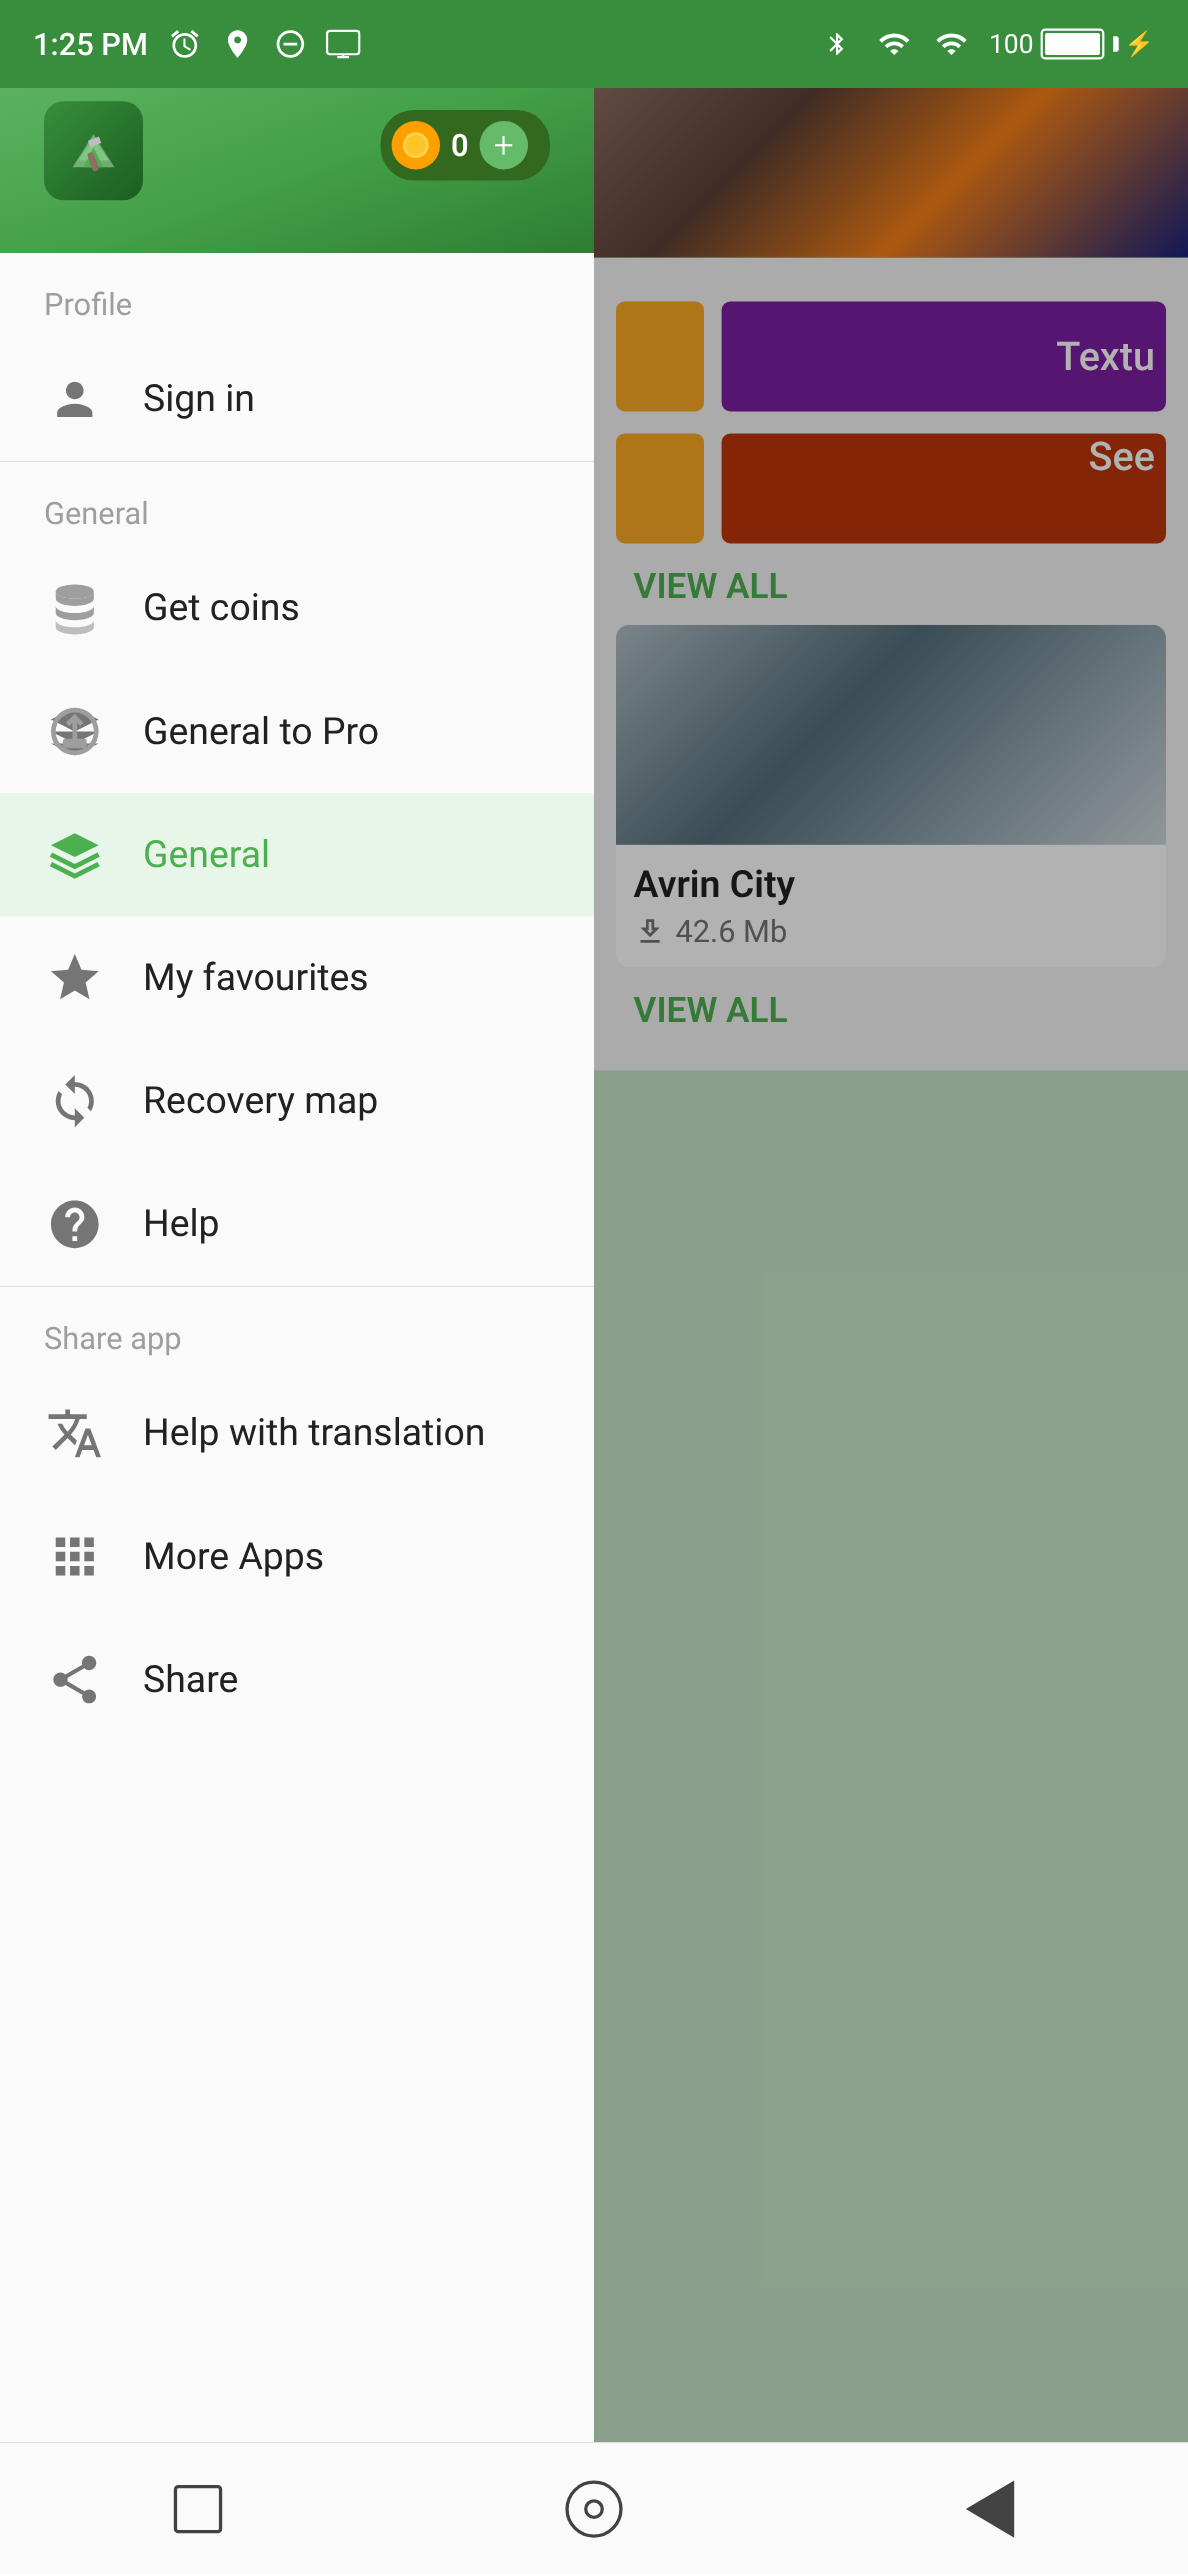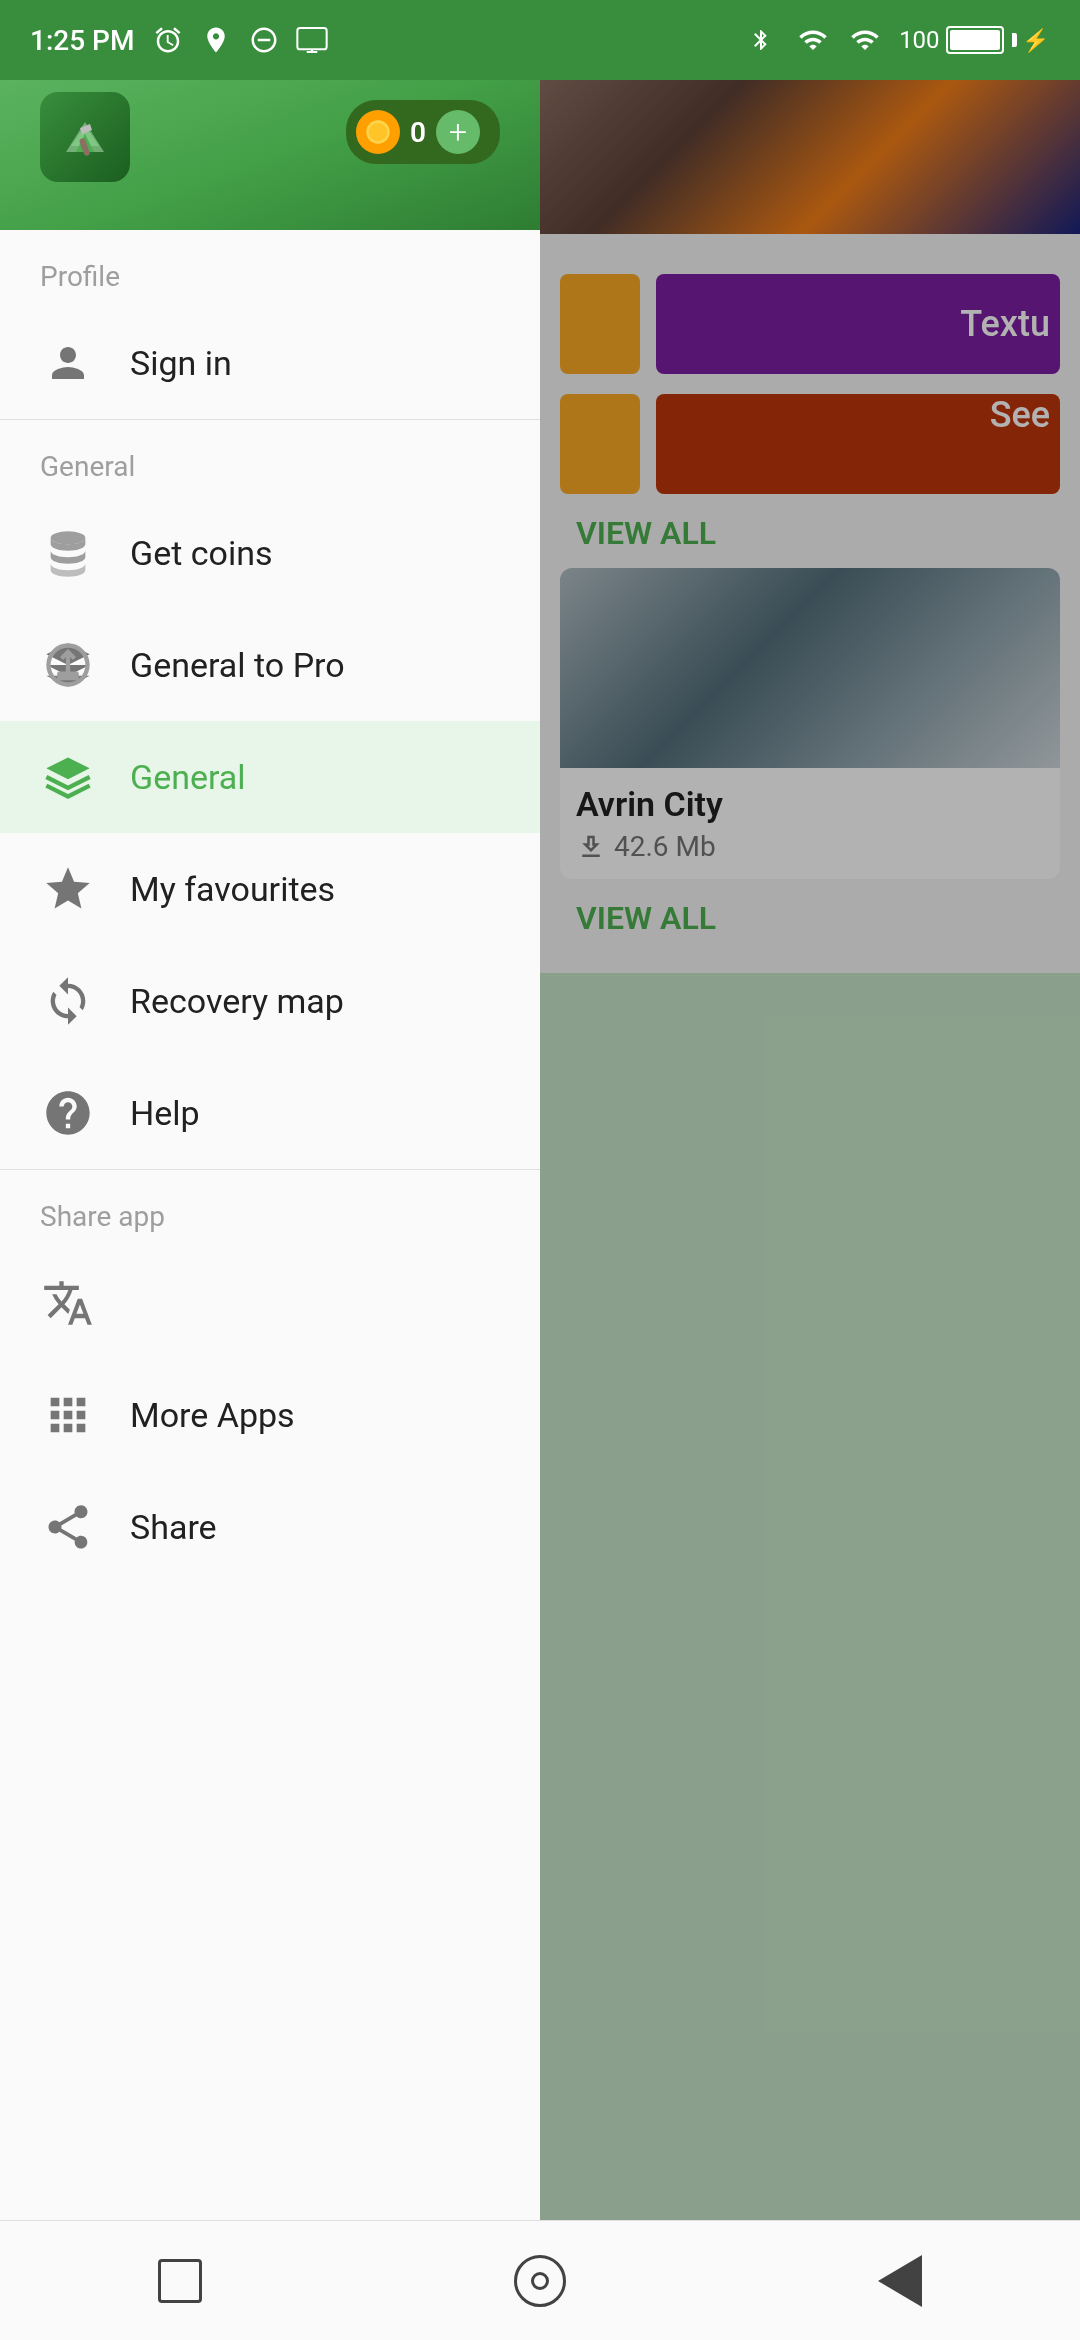--- a/index.html
+++ b/index.html
@@ -657,20 +657,21 @@
   <div class="divider"></div>
 
   <div class="section-label">Share app</div>
 
   <div class="menu-item">
     <div class="menu-item-icon">
       <svg width="52" height="52" viewBox="0 0 24 24" fill="#757575">
         <path d="M12.87 15.07l-2.54-2.51.03-.03c1.74-1.94 2.98-4.17 3.71-6.53H17V4h-7V2H8v2H1v1.99h11.17C11.5 7.92 10.44 9.75 9 11.35 8.07 10.32 7.3 9.19 6.69 8h-2c.73 1.63 1.73 3.17 2.98 4.56l-5.09 5.02L4 19l5-5 3.11 3.11.76-2.04zM18.5 10h-2L12 22h2l1.12-3h4.75L21 22h2l-4.5-12zm-2.62 7l1.62-4.33L19.12 17h-3.24z"></path>
       </svg>
     </div>
+    <span class="menu-item-label">Help with translation</span>
   </div>
 
   <div class="menu-item">
     <div class="menu-item-icon">
       <svg width="52" height="52" viewBox="0 0 24 24" fill="#757575">
         <path d="M4 8h4V4H4v4zm6 12h4v-4h-4v4zm-6 0h4v-4H4v4zm0-6h4v-4H4v4zm6 0h4v-4h-4v4zm6-10v4h4V4h-4zm-6 4h4V4h-4v4zm6 6h4v-4h-4v4zm0 6h4v-4h-4v4z"></path>
       </svg>
     </div>
     <span class="menu-item-label">More Apps</span>
   </div>

